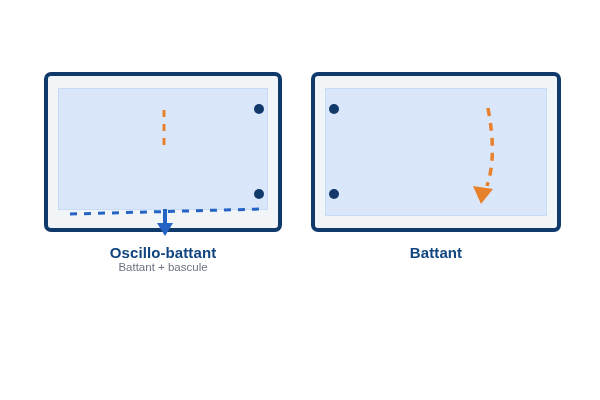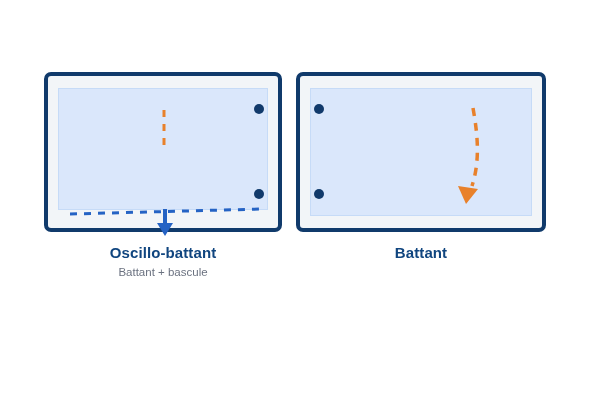--- a/index.html
+++ b/index.html
@@ -20,21 +20,21 @@
     left: 0; top: 0;
     width: 600px;
     height: 400px;
   }
 
   .option {
     position: absolute;
     top: 72px;
   }
   .option.left  { left: 44px;  }
-  .option.right { left: 296px; }
+  .option.right { left: 311px; }
 
   
   .window-frame {
     position: relative;
     width: 238px;
     height: 160px;
     box-sizing: border-box;
     border: 4px solid #103a6b;
     border-radius: 7px;
     background: #f2f5f8;
@@ -88,21 +88,20 @@
     text-align: center;
   }
   .caption-title {
     color: #10457f;
     font-size: 15px;
     font-weight: bold;
     letter-spacing: 0.1px;
     white-space: nowrap;
   }
   .caption-sub {
-    margin-top: 5px;
     color: #6b7280;
     font-size: 11.5px;
     white-space: nowrap;
   }
 </style>
 </head>
 <body>
 
 <div id="diagram-root">
 

